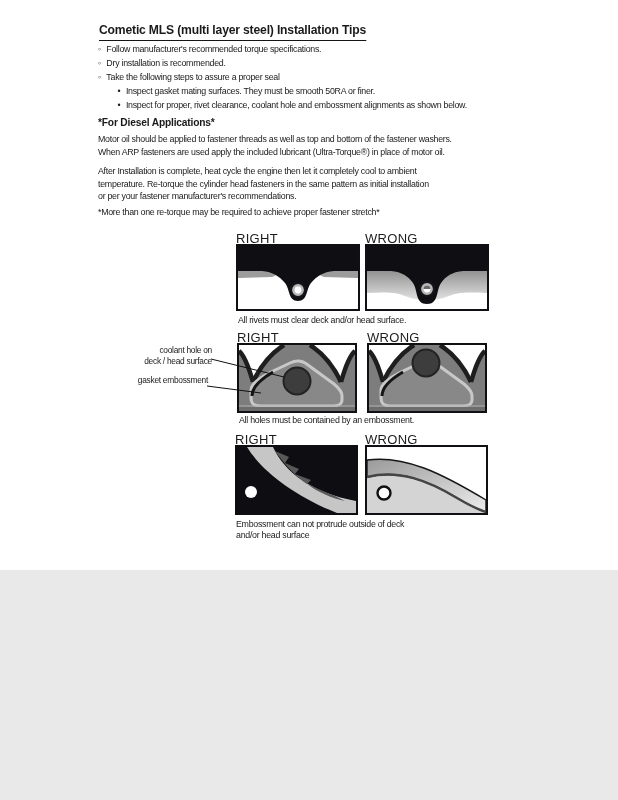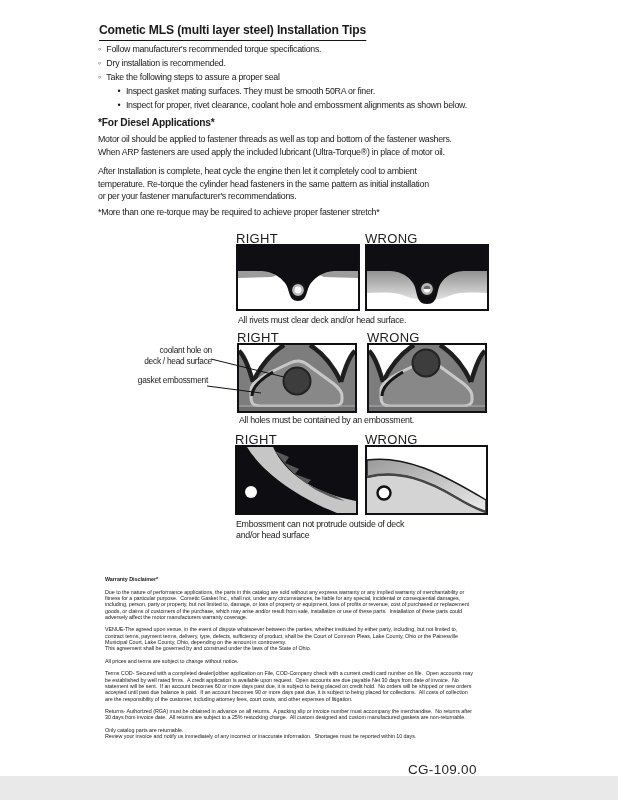--- a/index.html
+++ b/index.html
@@ -1,17 +1,17 @@
 <!DOCTYPE html>
 <html><head>
 <meta charset="utf-8">
 <style>
   html,body { margin:0; padding:0; background:#e9e9e9; }
   #page {
-    position:relative; width:618px; height:776px; margin:0 auto;
+    position:relative; width:618px; height:570px; margin:0 auto;
     background:#ffffff; overflow:hidden;
     font-family:"Liberation Sans", sans-serif; color:#1a1a1a;
   }
   .pre { white-space:pre-wrap; }
 
   #title {
     position:absolute; left:99px; top:22px;
     font-size:13.5px; font-weight:700; letter-spacing:-0.2px; white-space:nowrap;
     transform:scaleX(0.9); transform-origin:0 50%;
     border-bottom:1.8px solid #141414; padding-bottom:2.5px;

